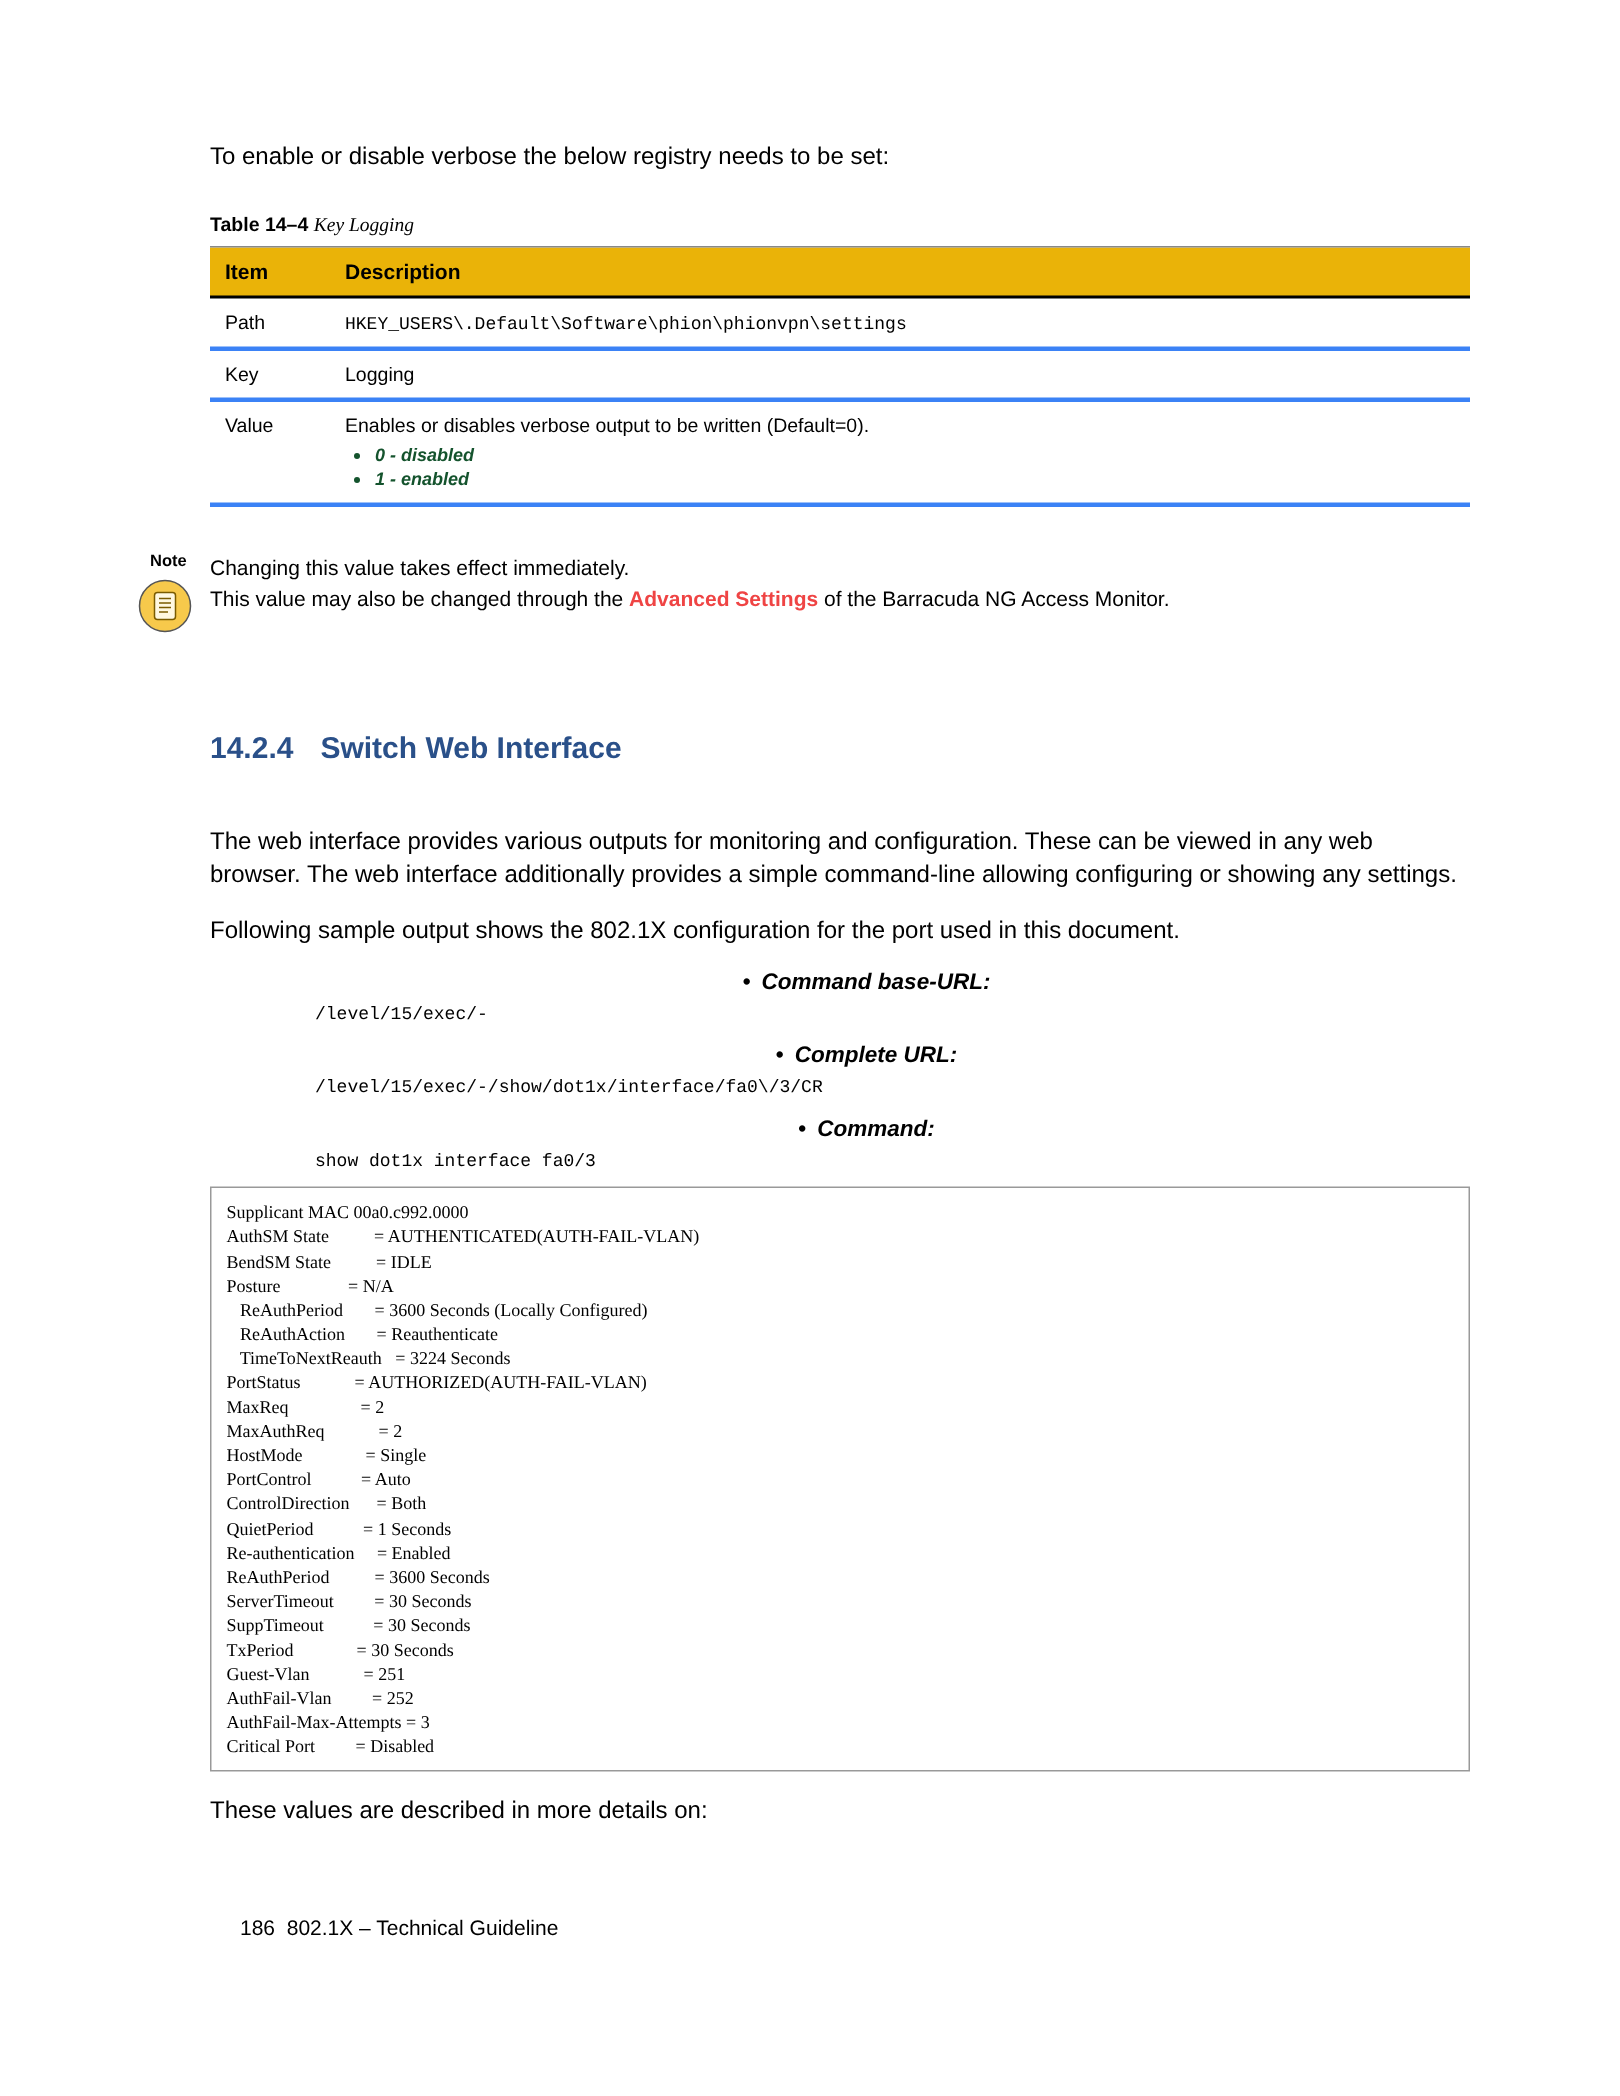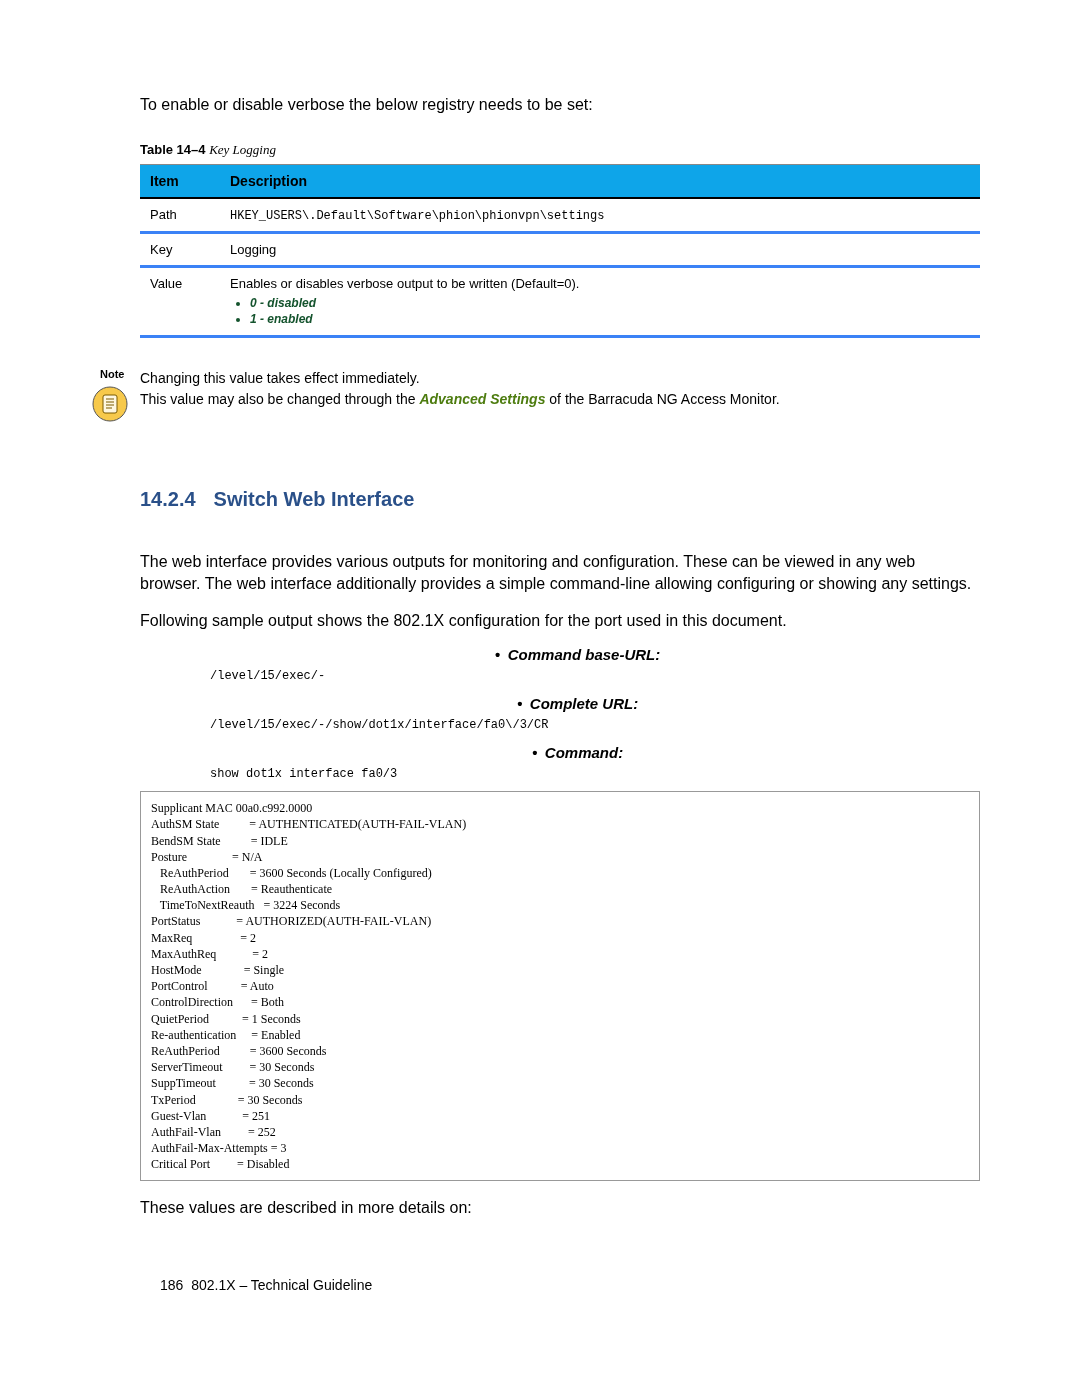--- a/index.html
+++ b/index.html
@@ -28,21 +28,21 @@
   .table-caption .ital {
     font-style: italic;
     font-family: Georgia, 'Times New Roman', serif;
   }
   .kl-table {
     width: 100%;
     border-collapse: collapse;
     margin-bottom: 30px;
   }
   .kl-table thead tr {
-    background: #0ea5e9;
+    background: #eab308;
   }
   .kl-table th {
     text-align: left;
     font-size: 14px;
     font-weight: bold;
     padding: 8px 10px;
     border-top: 1px solid #888;
     border-bottom: 2px solid #000;
   }
   .kl-table th:first-child {
@@ -96,22 +96,21 @@
   .note-icon svg {
     width: 36px;
     height: 36px;
   }
   .note-text {
     margin-left: 40px;
     font-size: 14px;
     line-height: 1.5;
   }
   .note-text .link {
-    color: #4d7c0f;
-    font-style: italic;
+    color: #ef4444;
     font-weight: bold;
   }
   h2.section {
     color: #2a5089;
     font-size: 20px;
     font-weight: bold;
     margin-top: 60px;
     margin-bottom: 40px;
   }
   h2.section .num {

